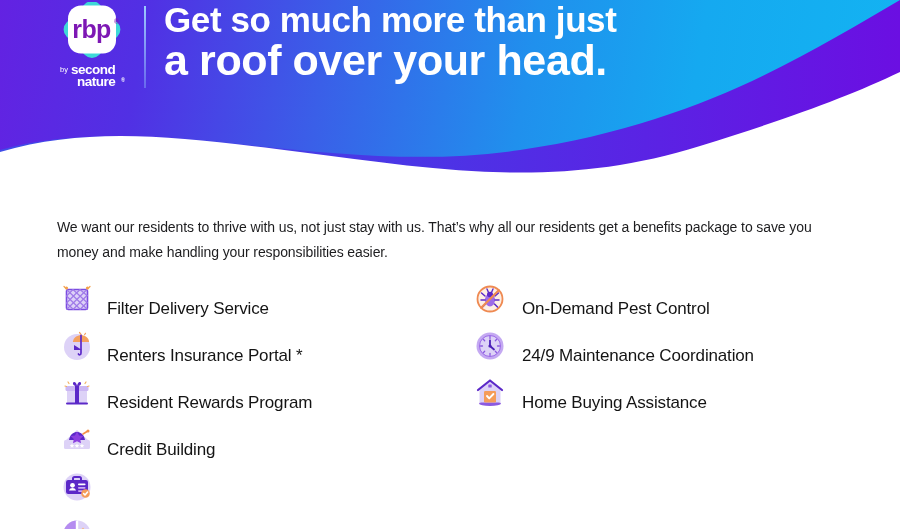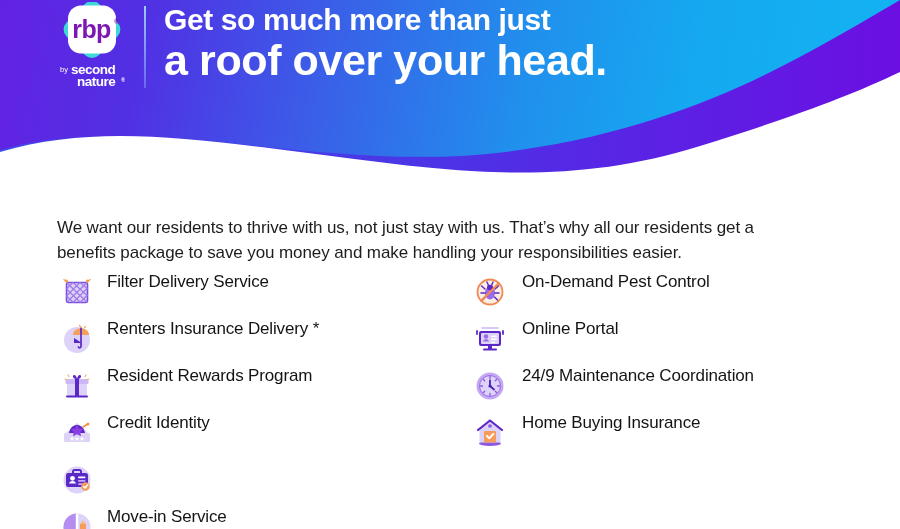--- a/index.html
+++ b/index.html
@@ -52,54 +52,54 @@
     background:linear-gradient(180deg, rgba(160,210,255,.95), rgba(150,205,255,.35));
     z-index:5;
   }
 
   .headline {
     position:absolute; left:164px; top:0px;
     z-index:5; color:#ffffff;
     text-rendering:optimizeLegibility;
   }
   .headline .l1 {
-    font-size:30px; line-height:40px;
+    font-size:35px; line-height:40px;
     font-weight:600; letter-spacing:-0.4px;
     white-space:nowrap;
   }
   .headline .l2 {
     font-size:43px; line-height:41px;
     font-weight:800; letter-spacing:-0.4px;
     white-space:nowrap;
   }
 
   
   .intro {
     position:absolute; left:57px; top:215px;
     width:760px;
-    font-size:17px; line-height:25px;
+    font-size:14px; line-height:25px;
     color:#1d1d1f; font-weight:400;
     letter-spacing:-0.1px;
   }
 
   .benefits {
     position:absolute; left:57px; top:272px;
     width:800px;
   }
   .col {
     position:absolute; top:0;
   }
   .col-left  { left:0px;   width:420px; }
   .col-right { left:413px; width:420px; }
 
   .b-row {
     position:relative;
     height:47px;
     display:flex;
-    align-items:flex-start;
+    align-items:flex-end;
   }
   .b-icon {
     width:40px; height:40px;
     flex:0 0 40px;
     display:flex; align-items:center; justify-content:center;
   }
   .b-icon svg { display:block; }
   .b-label {
     margin-left:10px;
     font-size:17px;
@@ -189,21 +189,21 @@
       <span class="b-icon">
         <svg width="34" height="34" viewBox="0 0 34 34">
           <circle cx="17" cy="18" r="13" fill="#ddd2f7"></circle>
           <path d="M4.5 21 L14 21 L14 16 L22 21 L29.5 21" fill="#5b28c8"></path>
           <path d="M13 13 C13 8.5, 17 6.2, 21 6.2 C25 6.2, 29 8.5, 29 13 Z" fill="#f4a05e"></path>
           <path d="M13 13 C15 10.5, 17 10.5, 18.5 13 C20 10.5, 22 10.5, 23.5 13 C25 10.5, 27 10.5, 29 13" fill="#f4a05e" stroke="#f4a05e" stroke-width="0.8"></path>
           <path d="M21 6.2 L21 24 C21 26, 19 26.5, 18.4 25" stroke="#5b28c8" stroke-width="1.7" fill="none" stroke-linecap="round"></path>
           <path d="M19.5 3.5 L21 5.3 M25.5 4.3 L24.6 5.8" stroke="#f4a05e" stroke-width="1.2" stroke-linecap="round"></path>
         </svg>
       </span>
-      <span class="b-label">Renters Insurance Delivery *</span>
+      <span class="b-label">Renters Insurance Portal *</span>
     </div>
 
     <div class="b-row">
       <span class="b-icon">
         <svg width="34" height="34" viewBox="0 0 34 34">
           <rect x="7" y="13" width="20" height="14" rx="1.5" fill="#ddd2f7"></rect>
           <rect x="5.5" y="10" width="23" height="5" rx="1.5" fill="#cbb7f3"></rect>
           <rect x="15" y="10" width="4" height="17" fill="#5b28c8"></rect>
           <path d="M17 10 C13.5 10, 12 7.5, 13.5 6.2 C15 5, 16.6 7.5, 17 10 Z" fill="#5b28c8"></path>
           <path d="M17 10 C20.5 10, 22 7.5, 20.5 6.2 C19 5, 17.4 7.5, 17 10 Z" fill="#5b28c8"></path>
@@ -223,21 +223,21 @@
           <path d="M17 8.5 L19 12.5 L23.5 13 L20.2 16 L21 20.2 L17 18.2 L13 20.2 L13.8 16 L10.5 13 L15 12.5 Z" fill="#8b3fe0"></path>
           <path d="M23 11 L27 8.5" stroke="#f3904a" stroke-width="1.6" stroke-linecap="round"></path>
           <circle cx="28" cy="8" r="1.5" fill="#f3904a"></circle>
           <g fill="#ffffff">
             <path d="M12 20.5 L12.7 22 L14.3 22.2 L13.1 23.2 L13.4 24.8 L12 24 L10.6 24.8 L10.9 23.2 L9.7 22.2 L11.3 22 Z"></path>
             <path d="M17 20.5 L17.7 22 L19.3 22.2 L18.1 23.2 L18.4 24.8 L17 24 L15.6 24.8 L15.9 23.2 L14.7 22.2 L16.3 22 Z"></path>
             <path d="M22 20.5 L22.7 22 L24.3 22.2 L23.1 23.2 L23.4 24.8 L22 24 L20.6 24.8 L20.9 23.2 L19.7 22.2 L21.3 22 Z"></path>
           </g>
         </svg>
       </span>
-      <span class="b-label">Credit Identity</span>
+      <span class="b-label">Credit Building</span>
     </div>
 
     <div class="b-row">
       <span class="b-icon">
         <svg width="34" height="34" viewBox="0 0 34 34">
           <circle cx="17" cy="17" r="13.5" fill="#ddd2f7"></circle>
           <path d="M13 10 L13 8.5 C13 7.6, 13.7 7, 14.6 7 L19.4 7 C20.3 7, 21 7.6, 21 8.5 L21 10" fill="none" stroke="#5b28c8" stroke-width="2"></path>
           <rect x="6" y="10" width="22" height="14" rx="2.2" fill="#5b28c8"></rect>
           <circle cx="12.5" cy="15.3" r="2.4" fill="#ffffff"></circle>
           <path d="M9 20.5 C9.4 18.6, 11 17.9, 12.5 17.9 C14 17.9, 15.6 18.6, 16 20.5 Z" fill="#ffffff"></path>
@@ -275,38 +275,20 @@
           <ellipse cx="17" cy="18" rx="5" ry="6.5" fill="#9c6ae8"></ellipse>
           <ellipse cx="17" cy="12.5" rx="3" ry="2.8" fill="#5b28c8"></ellipse>
           <path d="M12 14 L8.5 11 M22 14 L25.5 11 M12 18 L8 18 M22 18 L26 18 M12.5 22 L9.5 25 M21.5 22 L24.5 25" stroke="#5b28c8" stroke-width="1.5" stroke-linecap="round"></path>
           <path d="M15.5 10.5 L14 7 M18.5 10.5 L20 7" stroke="#5b28c8" stroke-width="1.4" stroke-linecap="round"></path>
           <line x1="8.2" y1="25.8" x2="25.8" y2="8.2" stroke="#ef8a52" stroke-width="2.2" stroke-linecap="round"></line>
         </svg>
       </span>
       <span class="b-label">On-Demand Pest Control</span>
     </div>
 
-    <div class="b-row">
-      <span class="b-icon">
-        <svg width="34" height="34" viewBox="0 0 34 34">
-          <rect x="6" y="9" width="22" height="15" rx="2" fill="#5b28c8"></rect>
-          <rect x="8" y="11" width="18" height="11" rx="1" fill="#ddd2f7"></rect>
-          <circle cx="13" cy="14.5" r="2.2" fill="#9c6ae8"></circle>
-          <path d="M10 19.5 C10.4 17.9, 11.6 17.3, 13 17.3 C14.4 17.3, 15.6 17.9, 16 19.5 Z" fill="#9c6ae8"></path>
-          <rect x="18" y="13.5" width="6" height="1.6" rx="0.8" fill="#ffffff"></rect>
-          <rect x="18" y="16.5" width="6" height="1.6" rx="0.8" fill="#ffffff"></rect>
-          <rect x="18" y="19.5" width="4" height="1.5" rx="0.7" fill="#ffffff"></rect>
-          <rect x="15" y="24" width="4" height="3" fill="#5b28c8"></rect>
-          <rect x="10" y="26.5" width="14" height="2" rx="1" fill="#5b28c8"></rect>
-          <path d="M4 9 L4 12 M30 9 L30 12" stroke="#5b28c8" stroke-width="1.8" stroke-linecap="round"></path>
-          <path d="M9 6 L25 6" stroke="#cbb7f3" stroke-width="1.3" stroke-linecap="round"></path>
-        </svg>
-      </span>
-      <span class="b-label">Online Portal</span>
-    </div>
 
     <div class="b-row">
       <span class="b-icon">
         <svg width="34" height="34" viewBox="0 0 34 34">
           <circle cx="17" cy="17" r="13.5" fill="#c4a9f2"></circle>
           <circle cx="17" cy="17" r="10.5" fill="#ddd2f7"></circle>
           <circle cx="17" cy="17" r="10.5" fill="none" stroke="#9c6ae8" stroke-width="1"></circle>
           <g stroke="#8b5ae0" stroke-width="1.3" stroke-linecap="round">
             <line x1="17" y1="7.5" x2="17" y2="9.5"></line>
             <line x1="17" y1="24.5" x2="17" y2="26.5"></line>
@@ -330,17 +312,17 @@
       <span class="b-icon">
         <svg width="34" height="34" viewBox="0 0 34 34">
           <ellipse cx="17" cy="27.5" rx="11" ry="2.6" fill="#8b5ae0"></ellipse>
           <path d="M6.5 13.5 L17 5 L27.5 13.5 L27.5 26.5 L6.5 26.5 Z" fill="#ddd2f7"></path>
           <path d="M5 14 L17 4.5 L29 14" fill="none" stroke="#5b28c8" stroke-width="2.2" stroke-linecap="round" stroke-linejoin="round"></path>
           <rect x="11" y="15" width="12" height="11.5" rx="1.2" fill="#f59c5a"></rect>
           <path d="M14 20 L16.2 22.4 L20.4 18" stroke="#ffffff" stroke-width="1.9" fill="none" stroke-linecap="round" stroke-linejoin="round"></path>
           <rect x="15.3" y="8.5" width="3.4" height="3" rx="0.6" fill="#8b5ae0"></rect>
         </svg>
       </span>
-      <span class="b-label">Home Buying Insurance</span>
+      <span class="b-label">Home Buying Assistance</span>
     </div>
 
   </div>
 </div>
 
 </body></html>

